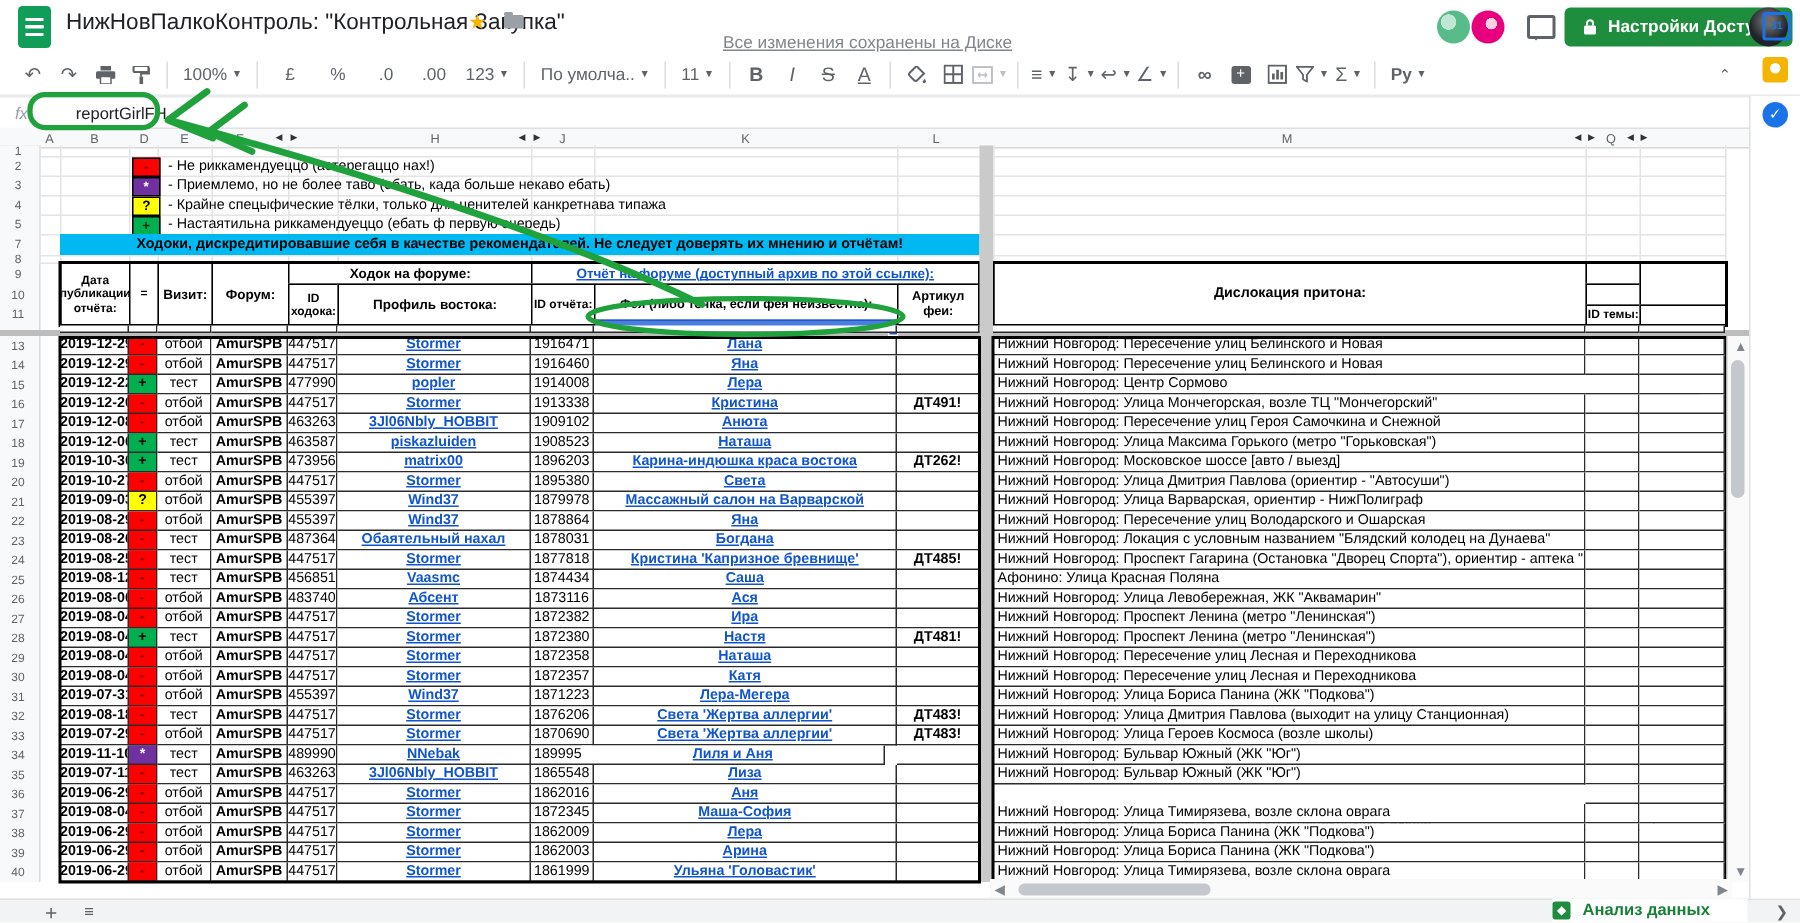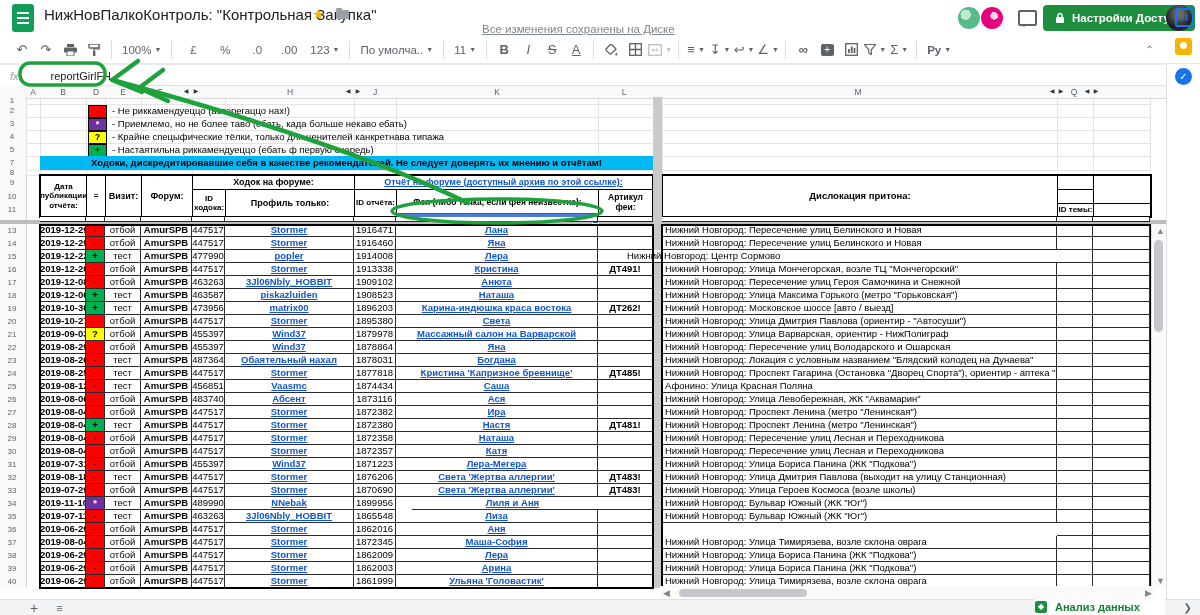--- a/index.html
+++ b/index.html
@@ -331,21 +331,21 @@
   </div>
 <div id="banner" class="abs">Ходоки, дискредитировавшие себя в качестве рекомендателей. Не следует доверять их мнению и отчётам!</div>
 
 <div id="thead">
   <div class="hcell" style="left:40px;top:175px;width:47px;height:42px;">Дата публикации отчёта:</div>
   <div class="hcell" style="left:86px;top:175px;width:20px;height:42px;">=</div>
   <div class="hcell" style="left:105px;top:175px;width:37px;height:42px;font-size:9px;">Визит:</div>
   <div class="hcell" style="left:141px;top:175px;width:52px;height:42px;font-size:9px;">Форум:</div>
   <div class="hcell" style="left:192px;top:175px;width:163px;height:15px;font-size:9px;">Ходок на форуме:</div>
   <div class="hcell" style="left:192px;top:189px;width:34px;height:28px;">ID ходока:</div>
-  <div class="hcell" style="left:225px;top:189px;width:130px;height:28px;font-size:9px;">Профиль только:</div>
+  <div class="hcell" style="left:225px;top:189px;width:130px;height:28px;font-size:9px;">Профиль востока:</div>
   <div class="hcell hlink" style="left:354px;top:175px;width:299px;height:15px;font-size:9px;">Отчёт на форуме (доступный архив по этой ссылке):</div>
   <div class="hcell" style="left:354px;top:189px;width:43px;height:28px;">ID отчёта:</div>
   <div class="hcell" style="left:396px;top:189px;width:203px;height:28px;font-size:8.5px;">Фея (либо точка, если фея неизвестна):</div>
   <div class="hcell" style="left:598px;top:189px;width:55px;height:28px;font-size:8.5px;">Артикул феи:</div>
   <div class="hcell" style="left:662px;top:175px;width:396px;height:42px;font-size:9.5px;">Дислокация притона:</div>
   <div class="hcell" style="left:1057px;top:175px;width:37px;height:15px;"></div>
   <div class="hcell" style="left:1057px;top:189px;width:37px;height:15px;"></div>
   <div class="hcell" style="left:1057px;top:203px;width:37px;height:14px;font-size:8px;">ID темы:</div>
   <div class="hcell" style="left:1093px;top:175px;width:58px;height:29px;"></div>
   <div class="hcell" style="left:1093px;top:203px;width:58px;height:14px;"></div>
@@ -385,21 +385,21 @@
     <div class="cell" style="left: 1093px; top: 237px; width: 57px; height: 13px;"></div>
     <div class="cell" style="left: 40px; top: 250px; width: 46px; height: 13px; font-weight: 600;">2019-12-22</div>
     <div class="cell" style="left: 86px; top: 250px; width: 19px; height: 13px; background: rgb(0, 176, 80); font-weight: 700;">+</div>
     <div class="cell" style="left: 105px; top: 250px; width: 36px; height: 13px;">тест</div>
     <div class="cell" style="left: 141px; top: 250px; width: 51px; height: 13px; font-weight: 700;">AmurSPB</div>
     <div class="cell" style="left: 192px; top: 250px; width: 33px; height: 13px;">477990</div>
     <div class="cell" style="left: 225px; top: 250px; width: 129px; height: 13px;"><span class="lnk">popler</span></div>
     <div class="cell" style="left: 354px; top: 250px; width: 42px; height: 13px;">1914008</div>
     <div class="cell" style="left: 396px; top: 250px; width: 202px; height: 13px;"><span class="lnk">Лера</span></div>
     <div class="cell" style="left: 598px; top: 250px; width: 55px; height: 13px; font-weight: 600;"></div>
-    <div class="cell left" style="left: 624px; top: 250px; width: 471px; height: 13px;">Нижний Новгород: Центр Сормово</div>
+    <div class="cell left" style="left: 662px; top: 250px; width: 471px; height: 13px;">Нижний Новгород: Центр Сормово</div>
     <div class="cell" style="left: 1057px; top: 250px; width: 36px; height: 13px;"></div>
     <div class="cell" style="left: 1093px; top: 250px; width: 57px; height: 13px;"></div>
     <div class="cell" style="left: 40px; top: 263px; width: 46px; height: 13px; font-weight: 600;">2019-12-20</div>
     <div class="cell" style="left: 86px; top: 263px; width: 19px; height: 13px; background: rgb(255, 0, 0); font-weight: 700; color: rgb(123, 0, 0);">-</div>
     <div class="cell" style="left: 105px; top: 263px; width: 36px; height: 13px;">отбой</div>
     <div class="cell" style="left: 141px; top: 263px; width: 51px; height: 13px; font-weight: 700;">AmurSPB</div>
     <div class="cell" style="left: 192px; top: 263px; width: 33px; height: 13px;">447517</div>
     <div class="cell" style="left: 225px; top: 263px; width: 129px; height: 13px;"><span class="lnk">Stormer</span></div>
     <div class="cell" style="left: 354px; top: 263px; width: 42px; height: 13px;">1913338</div>
     <div class="cell" style="left: 396px; top: 263px; width: 202px; height: 13px;"><span class="lnk">Кристина</span></div>
@@ -611,21 +611,21 @@
     <div class="cell left" style="left: 662px; top: 484px; width: 395px; height: 13px;">Нижний Новгород: Улица Героев Космоса (возле школы)</div>
     <div class="cell" style="left: 1057px; top: 484px; width: 36px; height: 13px;"></div>
     <div class="cell" style="left: 1093px; top: 484px; width: 57px; height: 13px;"></div>
     <div class="cell" style="left: 40px; top: 497px; width: 46px; height: 13px; font-weight: 600;">2019-11-10</div>
     <div class="cell" style="left: 86px; top: 497px; width: 19px; height: 13px; background: rgb(112, 48, 160); font-weight: 700; color: rgb(255, 255, 255);">*</div>
     <div class="cell" style="left: 105px; top: 497px; width: 36px; height: 13px;">тест</div>
     <div class="cell" style="left: 141px; top: 497px; width: 51px; height: 13px; font-weight: 700;">AmurSPB</div>
     <div class="cell" style="left: 192px; top: 497px; width: 33px; height: 13px;">489990</div>
     <div class="cell" style="left: 225px; top: 497px; width: 129px; height: 13px;"><span class="lnk">NNebak</span></div>
     <div class="cell" style="left: 354px; top: 497px; width: 42px; height: 13px;">1899956</div>
-    <div class="cell" style="left: 412px; top: 497px; width: 202px; height: 13px;"><span class="lnk">Лиля и Аня</span></div>
+    <div class="cell" style="left: 388px; top: 497px; width: 202px; height: 13px;"><span class="lnk">Лиля и Аня</span></div>
     <div class="cell" style="left: 598px; top: 497px; width: 55px; height: 13px; font-weight: 600;"></div>
     <div class="cell left" style="left: 662px; top: 497px; width: 395px; height: 13px;">Нижний Новгород: Бульвар Южный (ЖК "Юг")</div>
     <div class="cell" style="left: 1057px; top: 497px; width: 36px; height: 13px;"></div>
     <div class="cell" style="left: 1093px; top: 497px; width: 57px; height: 13px;"></div>
     <div class="cell" style="left: 40px; top: 510px; width: 46px; height: 13px; font-weight: 600;">2019-07-11</div>
     <div class="cell" style="left: 86px; top: 510px; width: 19px; height: 13px; background: rgb(255, 0, 0); font-weight: 700; color: rgb(123, 0, 0);">-</div>
     <div class="cell" style="left: 105px; top: 510px; width: 36px; height: 13px;">тест</div>
     <div class="cell" style="left: 141px; top: 510px; width: 51px; height: 13px; font-weight: 700;">AmurSPB</div>
     <div class="cell" style="left: 192px; top: 510px; width: 33px; height: 13px;">463263</div>
     <div class="cell" style="left: 225px; top: 510px; width: 129px; height: 13px;"><span class="lnk">3Jl06Nbly_HOBBIT</span></div>

